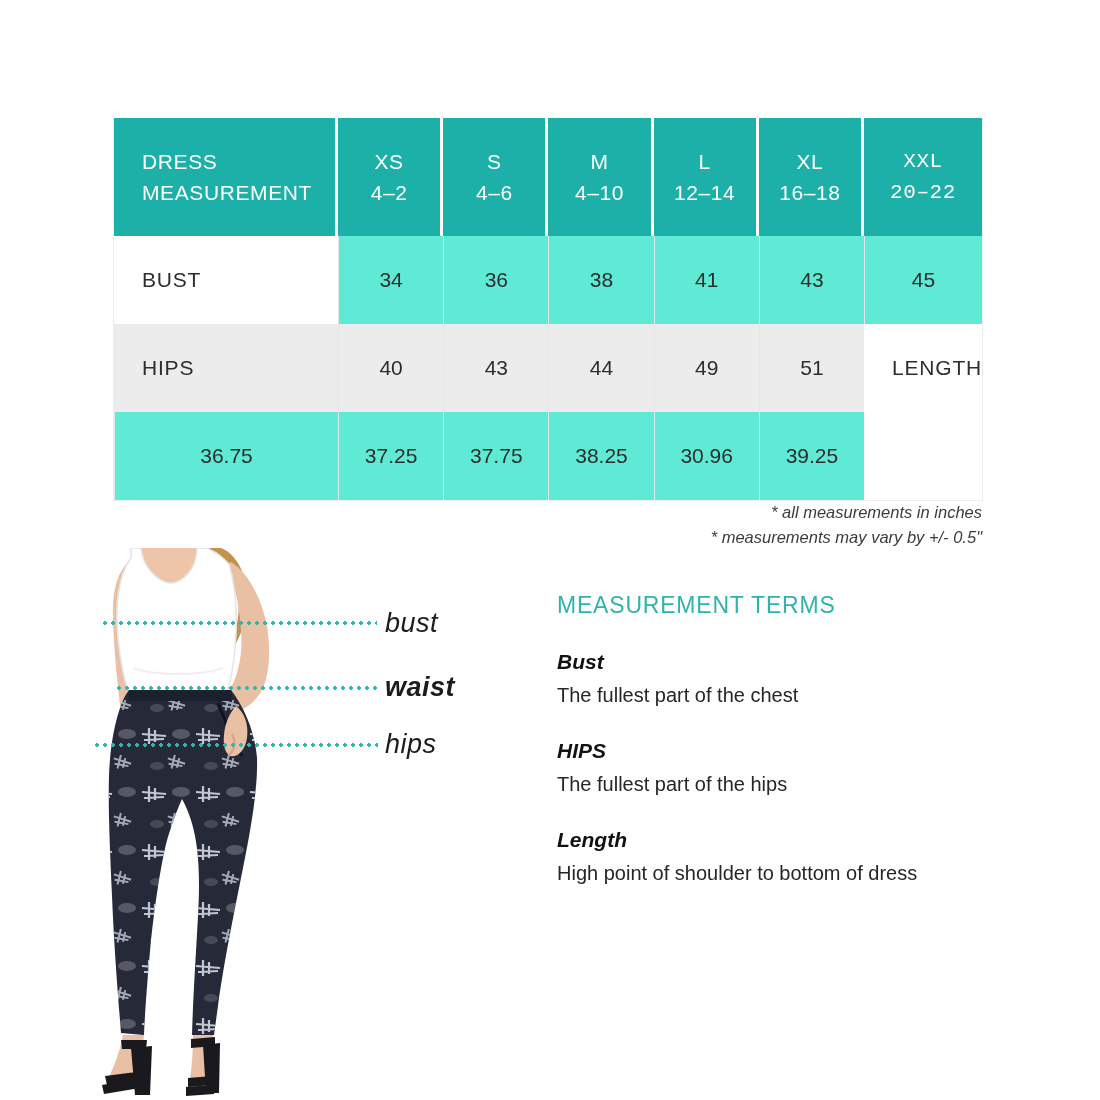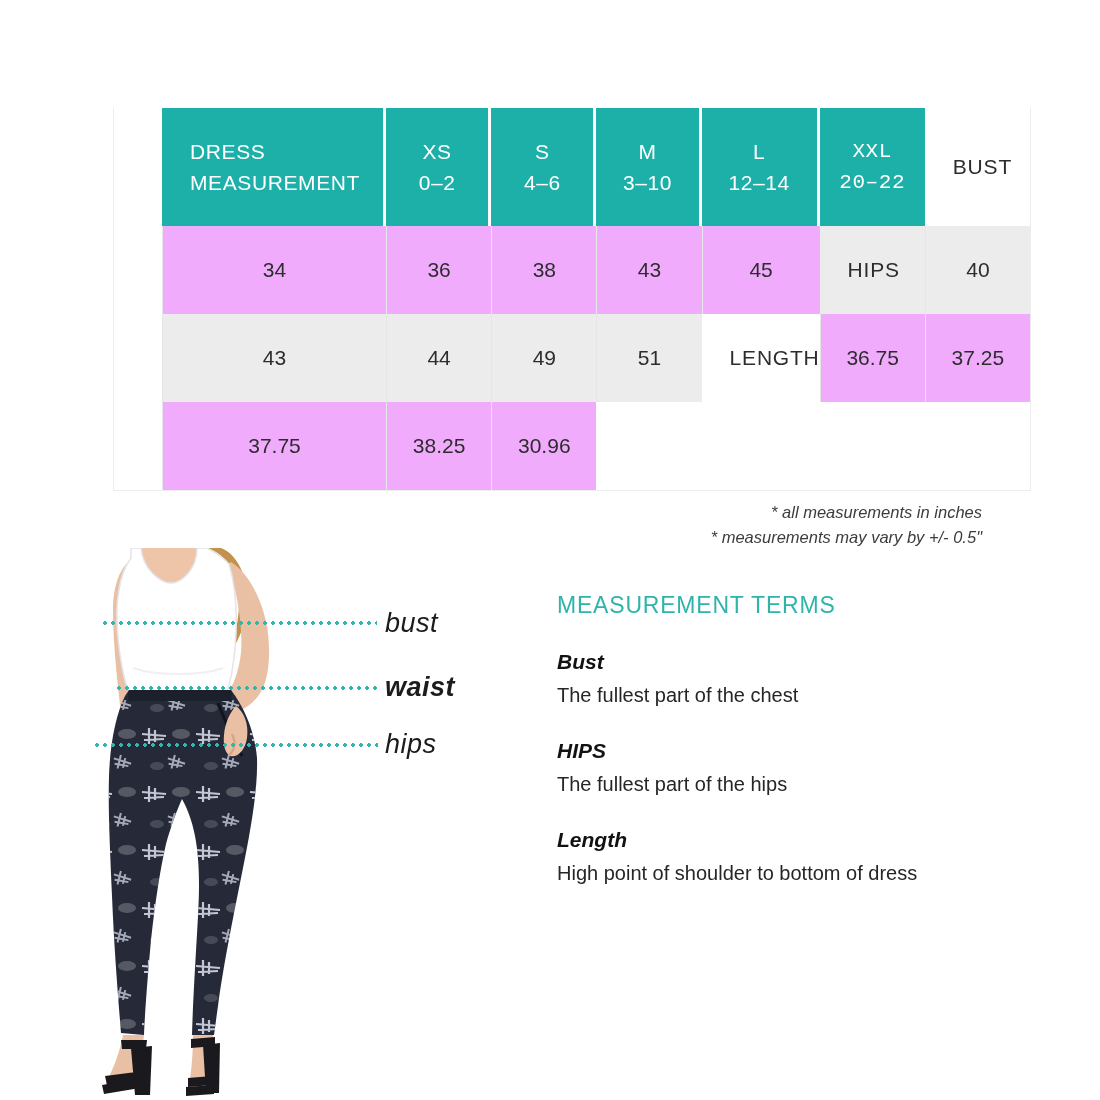--- a/index.html
+++ b/index.html
@@ -4,45 +4,44 @@
 <style>
   html,body{margin:0;padding:0;}
   body{
     width:1100px;height:1100px;position:relative;overflow:hidden;
     background:#ffffff;
     font-family:"Liberation Sans","DejaVu Sans",sans-serif;
     color:#2e2e2e;
   }
   
   .size-table{
-    position:absolute;left:113px;top:108px;width:868px;
+    position:absolute;left:113px;top:118px;width:868px;
     display:grid;
     grid-template-columns:224px repeat(6,1fr);
     grid-template-rows:118px 88px 88px 88px;
     border:1px solid #ededed;border-top:none;
     box-sizing:content-box;
-    padding-left:48px;
   }
   .th{
     background:#1cb0a8;color:#ffffff;
     display:flex;flex-direction:column;justify-content:center;align-items:center;
     font-size:21px;line-height:31px;letter-spacing:0.6px;
     border-right:3px solid #ffffff;
     text-align:center;
   }
   .th.last{border-right:none;font-family:Liberation Mono, monospace;}
   .th.corner{align-items:flex-start;padding-left:28px;box-sizing:border-box;text-align:left;}
   .corner-text{width:165px;}
   .tl{
     display:flex;align-items:center;padding-left:28px;box-sizing:border-box;
     font-size:21px;letter-spacing:0.8px;color:#2d2d2d;background:#ffffff;
   }
   .td{
     display:flex;align-items:center;justify-content:center;
-    font-size:21px;color:#2d2d2d;background:#f0abfc;
+    font-size:21px;color:#2d2d2d;background:#5eead4;
     border-left:1px solid #e6e6e6;
   }
   .alt{background:#ececec;}
   
   .footnotes{
     position:absolute;right:118px;top:500px;text-align:right;
     font-style:italic;font-size:16.5px;line-height:25px;color:#3c3c3c;margin-left:44px;
   }
   
   .terms{position:absolute;left:557px;top:592px;width:470px;}
@@ -74,59 +73,65 @@
 </head>
 <body>
 
 <div class="size-table">
 
   <div class="th corner">
     <div class="corner-text">DRESS MEASUREMENT</div>
   </div>
   <div class="th">
     <div>XS</div>
-    <div>0–2</div>
+    <div>4–2</div>
   </div>
   <div class="th">
     <div>S</div>
     <div>4–6</div>
   </div>
   <div class="th">
     <div>M</div>
-    <div>3–10</div>
+    <div>4–10</div>
   </div>
   <div class="th">
     <div>L</div>
     <div>12–14</div>
+  </div>
+  <div class="th">
+    <div>XL</div>
+    <div>16–18</div>
   </div>
   <div class="th last">
     <div>XXL</div>
     <div>20–22</div>
   </div>
 
   <div class="tl">BUST</div>
   <div class="td">34</div>
   <div class="td">36</div>
   <div class="td">38</div>
+  <div class="td">41</div>
   <div class="td">43</div>
   <div class="td">45</div>
 
   <div class="tl alt">HIPS</div>
   <div class="td alt">40</div>
   <div class="td alt">43</div>
   <div class="td alt">44</div>
   <div class="td alt">49</div>
   <div class="td alt">51</div>
 
   <div class="tl">LENGTH</div>
   <div class="td">36.75</div>
   <div class="td">37.25</div>
   <div class="td">37.75</div>
   <div class="td">38.25</div>
   <div class="td">30.96</div>
+  <div class="td">39.25</div>
 </div>
 
 <div class="footnotes">
   <div>* all measurements in inches</div>
   <div>* measurements may vary by +/- 0.5"</div>
 </div>
 
 <div class="figure-wrap">
   <svg width="320" height="552" viewBox="0 0 320 552">
     <defs>

